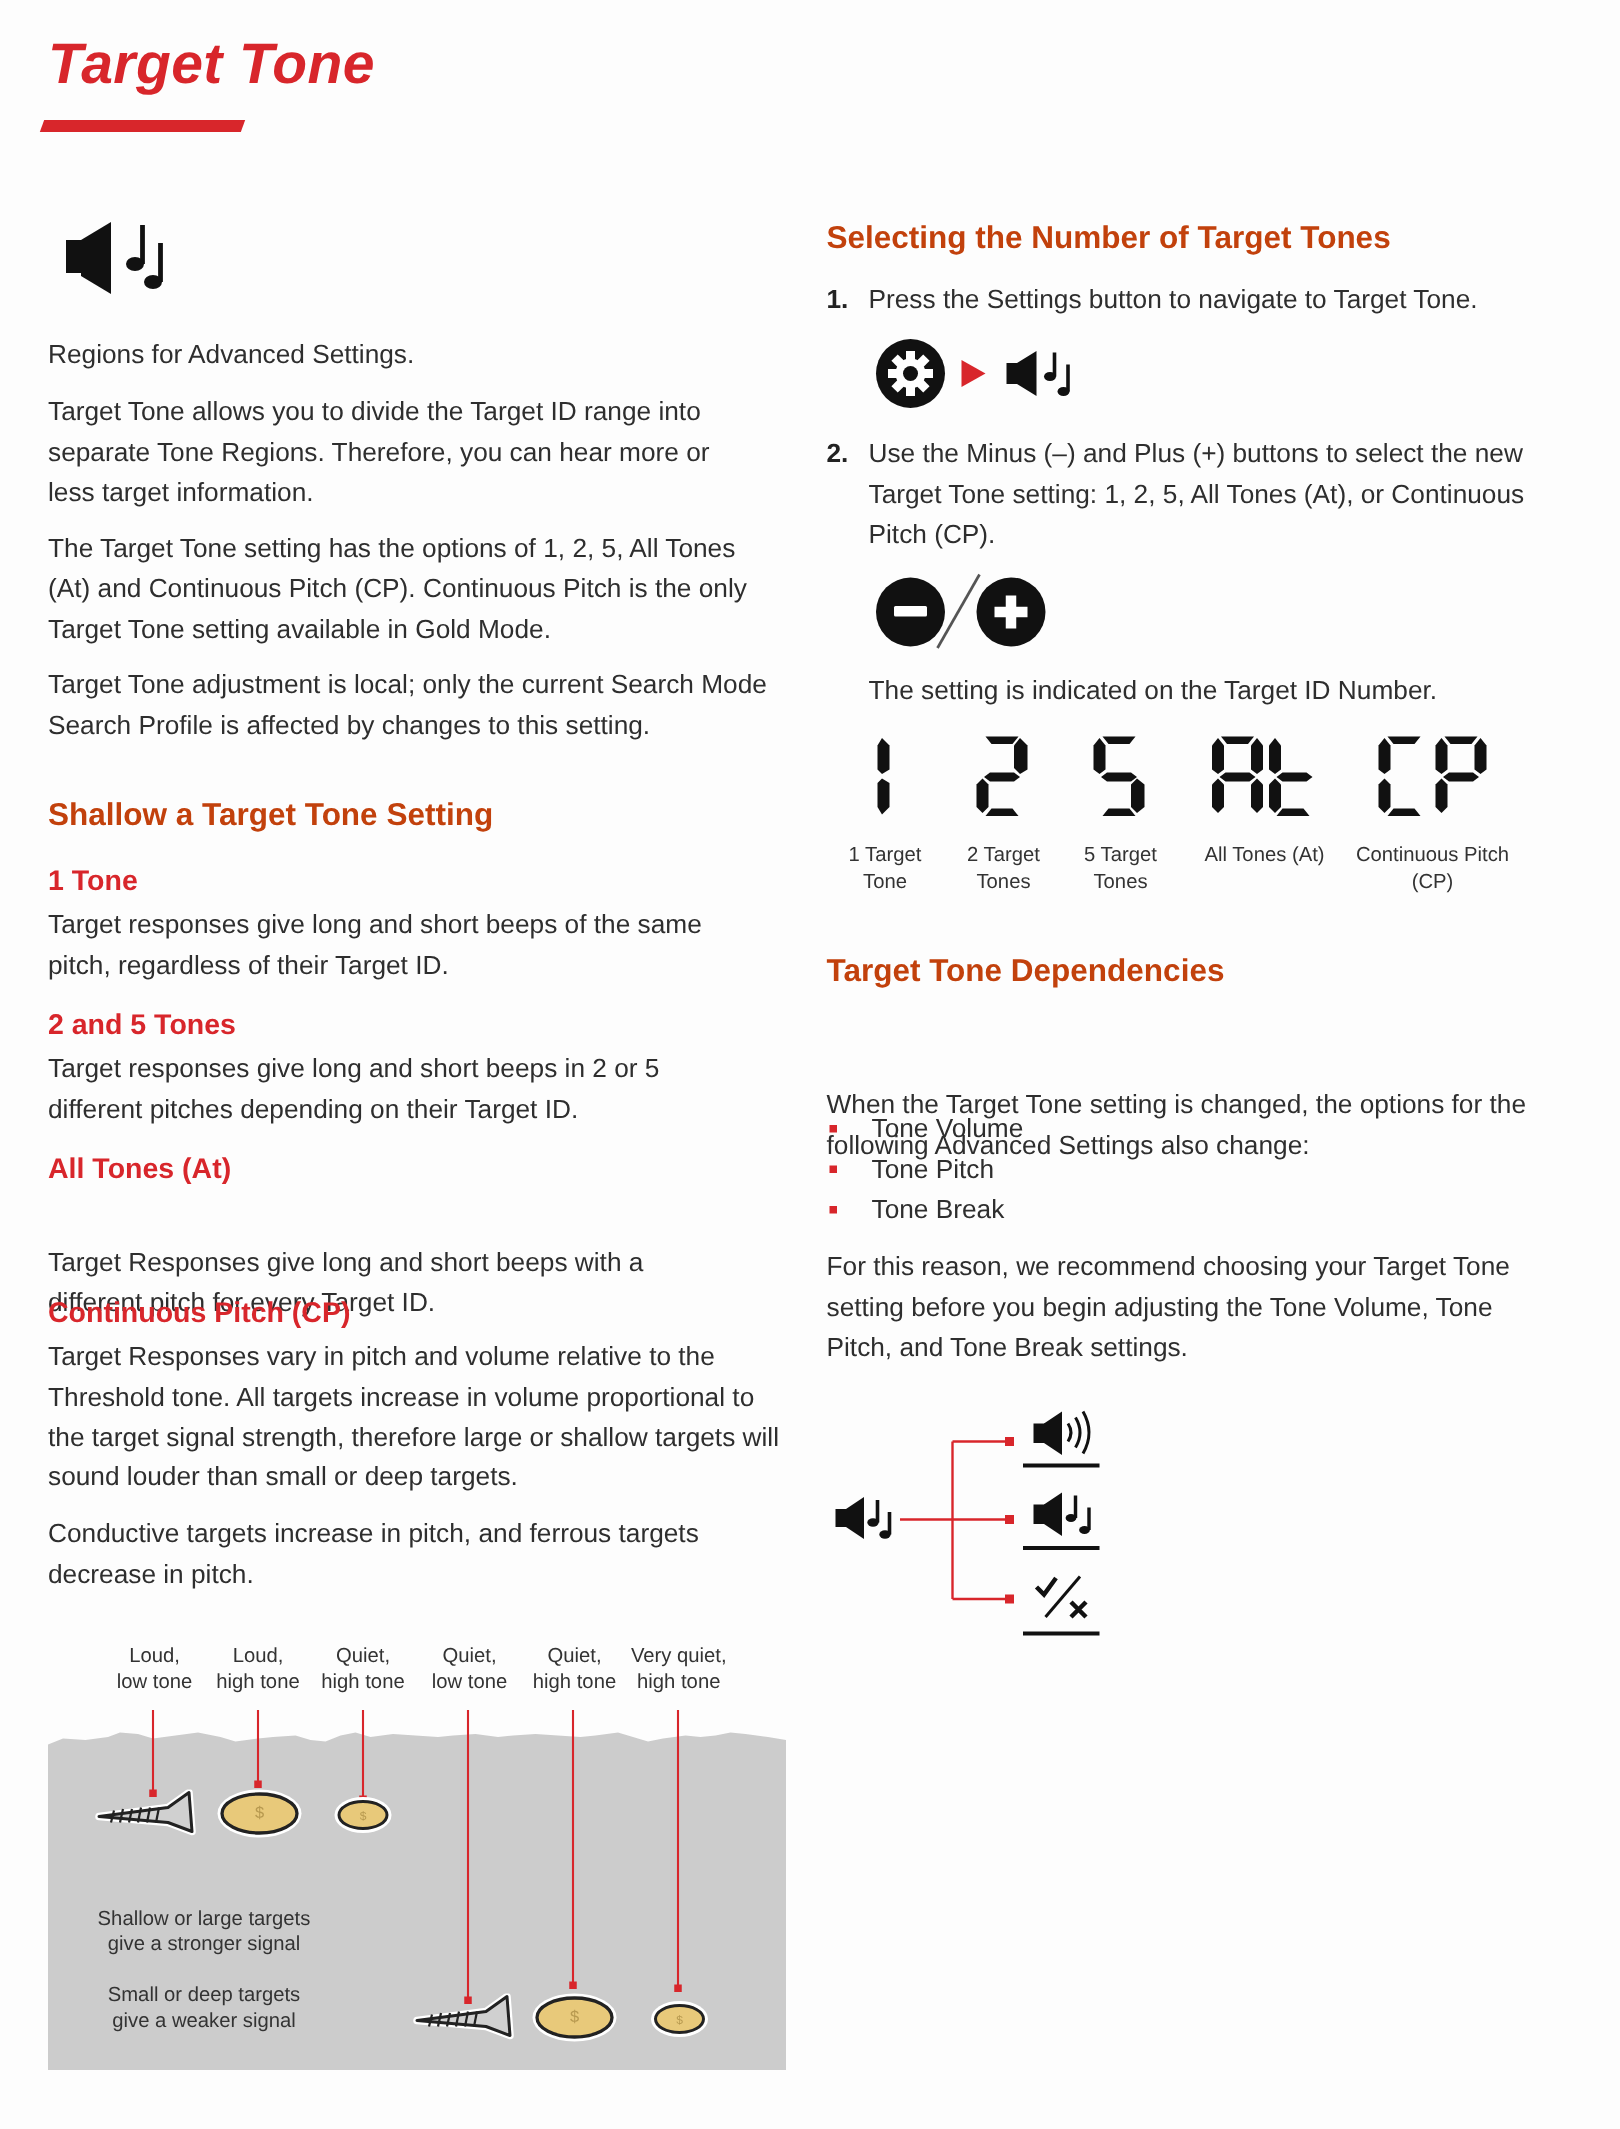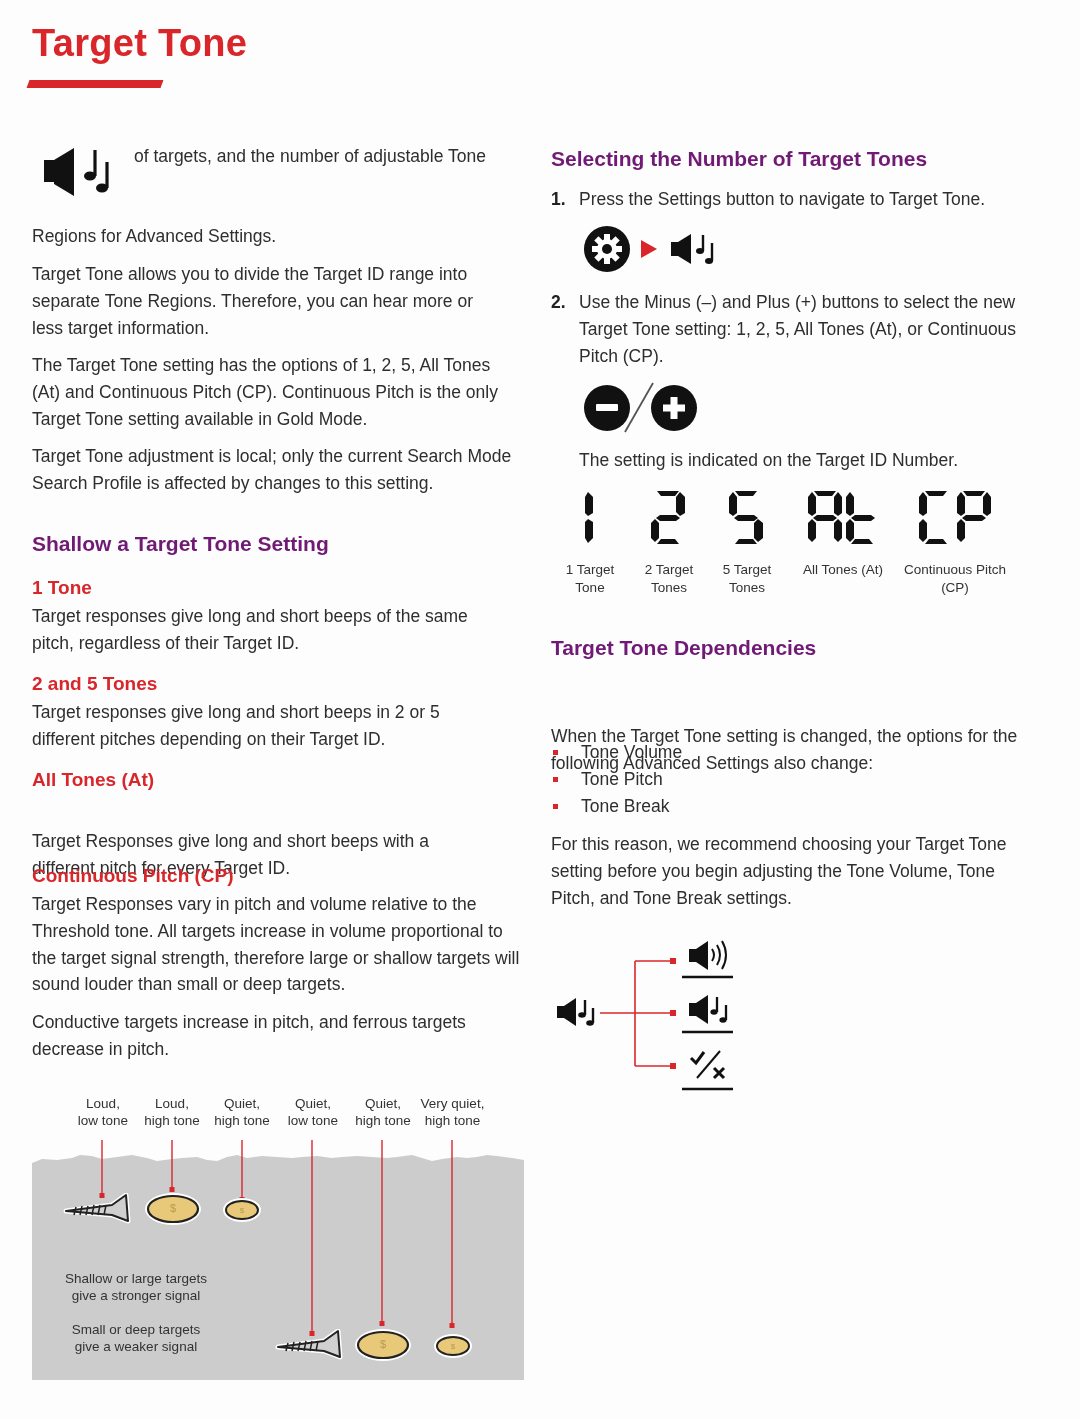--- a/index.html
+++ b/index.html
@@ -1,22 +1,22 @@
 <!DOCTYPE html>
 <html><head>
 <meta charset="utf-8">
 <style>
   html, body { margin: 0; padding: 0; background: #fdfdfd; }
   body { width: 1080px; height: 1419px; position: relative; overflow: hidden;
          font-family: "Liberation Sans", sans-serif; color: #2b2b2b; }
   .abs { position: absolute; }
-  .title { left: 32px; top: 22px; font-size: 38px; font-weight: bold; color: #d8262b; letter-spacing: 0.3px; }
+  .title { left: 32px; top: 22px; font-size: 38px; font-weight: bold; color: #d8262b; letter-spacing: 0.3px; font-style: italic; }
   .title-bar { left: 28px; top: 80px; width: 134px; height: 8px; background: #d8262b; transform: skewX(-20deg); }
   .p { font-size: 17.5px; line-height: 26.8px; color: #2e2e2e; margin: 0; }
-  .h2 { font-size: 21px; font-weight: bold; color: #701a75; }
+  .h2 { font-size: 21px; font-weight: bold; color: #c2410c; }
   .h3 { font-size: 19px; font-weight: bold; color: #d8262b; }
   .step-num { font-weight: bold; color: #222; }
   .bullet { display: flex; align-items: center; height: 27px; }
   .bullet .sq { width: 5px; height: 5px; background: #d8262b; margin-right: 23px; margin-left: 2px; }
   .lcd-label { font-size: 13.5px; line-height: 18px; color: #333; text-align: center; }
   .small-label { font-size: 13.5px; line-height: 17px; color: #333; text-align: center; }
   svg { display: block; }
 </style>
 </head>
 <body>
@@ -28,21 +28,20 @@
   <svg width="72" height="52" viewBox="0 0 72 52">
     <rect x="4" y="14" width="12" height="22" fill="#111"></rect>
     <polygon points="14,14 34,2 34,50 14,38" fill="#111"></polygon>
     <line x1="55" y1="4" x2="55" y2="30" stroke="#111" stroke-width="3.2"></line>
     <ellipse cx="50" cy="30" rx="6" ry="4.6" fill="#111"></ellipse>
     <line x1="67" y1="16" x2="67" y2="42" stroke="#111" stroke-width="3.2"></line>
     <ellipse cx="62" cy="42" rx="6" ry="4.6" fill="#111"></ellipse>
   </svg>
 </div>
 <div class="abs" style="left:134px; top:143px; width:400px;">
-  <p class="p">of targets, and the number of adjustable Tone</p>
 </div>
 <p class="abs p" style="left:32px; top:223px; width:480px;">Regions for Advanced Settings.</p>
 
 <p class="abs p" style="left:32px; top:261px; width:470px;">Target Tone allows you to divide the Target ID range into separate Tone Regions. Therefore, you can hear more or less target information.</p>
 <p class="abs p" style="left:32px; top:352px; width:480px;">The Target Tone setting has the options of 1, 2, 5, All Tones (At) and Continuous Pitch (CP). Continuous Pitch is the only Target Tone setting available in Gold Mode.</p>
 <p class="abs p" style="left:32px; top:443px; width:490px;">Target Tone adjustment is local; only the current Search Mode Search Profile is affected by changes to this setting.</p>
 
 <div class="abs h2" style="left:32px; top:532px;">Shallow a Target Tone Setting</div>
 
 <div class="abs h3" style="left:32px; top:577px;">1 Tone</div>

